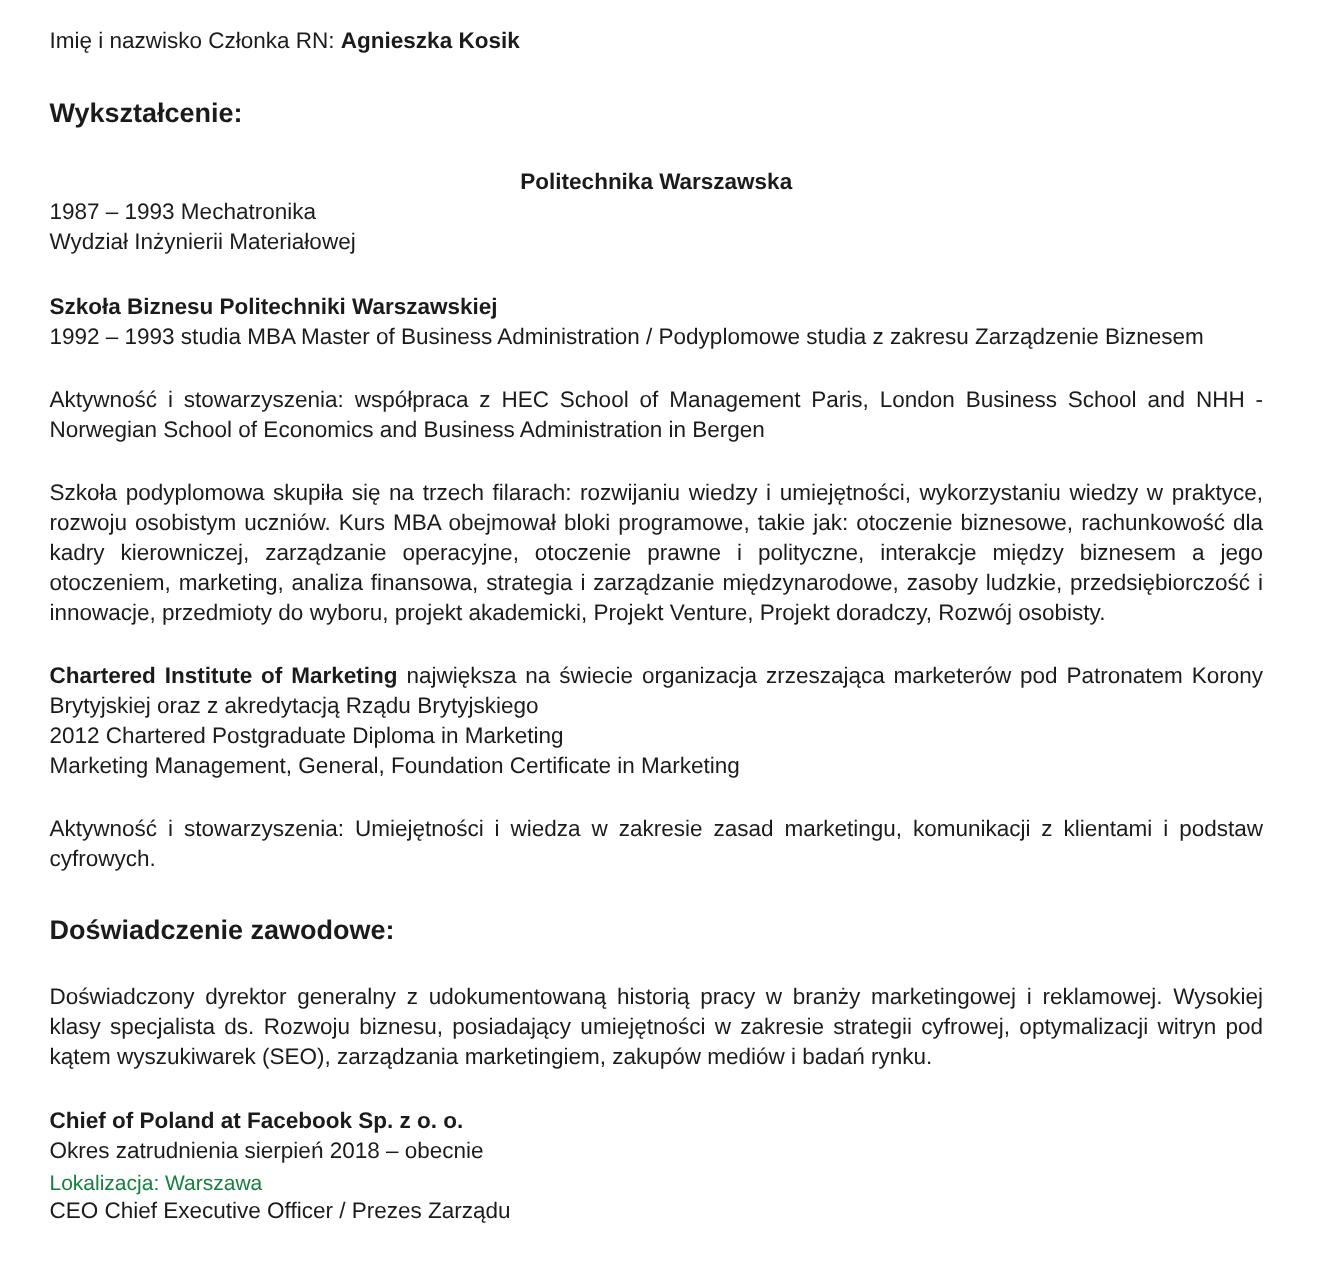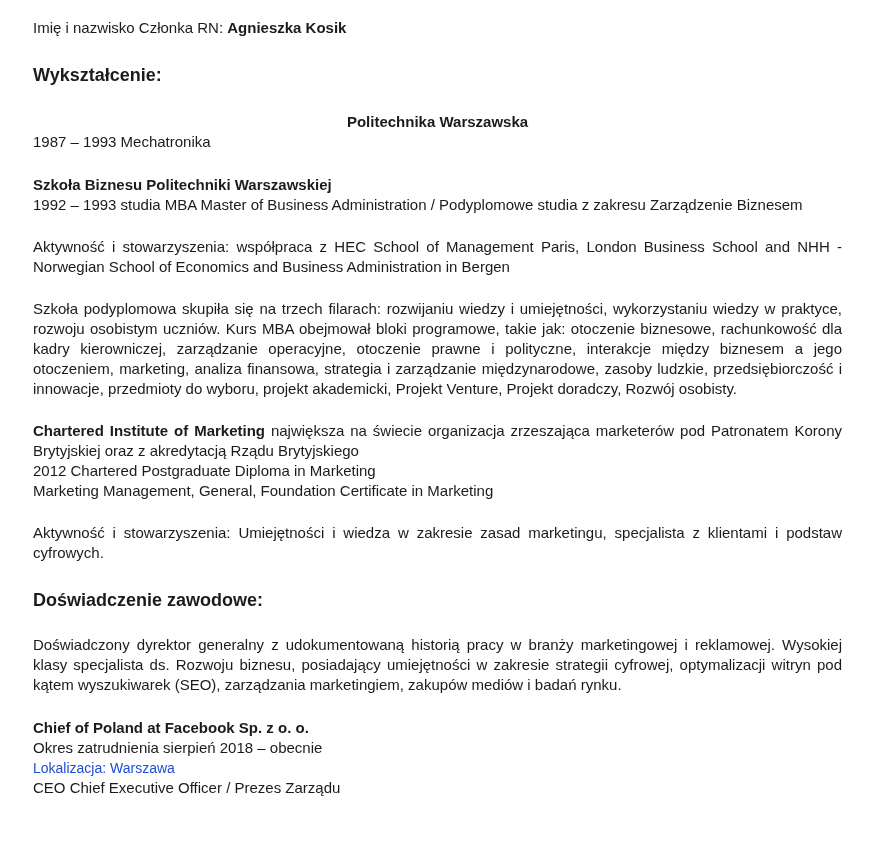--- a/index.html
+++ b/index.html
@@ -31,49 +31,50 @@
   }
   .entry-title {
     margin: 23px 0 0 0;
     font-weight: bold;
   }
   .gap-block { margin-top: 22px; }
   .small-line {
     margin: 0;
     font-size: 14px;
     line-height: 20px;
-    color: #1d4ed8;
+    color: #15803d;
   }
 </style>
 </head>
 <body>
 
 <div class="page">
 
   <p class="line"><span>Imię i nazwisko Członka RN:</span>
     <span class="bold">Agnieszka Kosik</span></p>
 
   <h2 class="section-heading">Wykształcenie:</h2>
 
   <p class="entry-title" style="margin-top:26px;text-align:center;">Politechnika Warszawska</p>
   <p class="line">1987 – 1993 Mechatronika</p>
+  <p class="line">Wydział Inżynierii Materiałowej</p>
 
   <p class="entry-title">Szkoła Biznesu Politechniki Warszawskiej</p>
   <p class="para">1992 – 1993 studia MBA Master of Business Administration / Podyplomowe studia z zakresu Zarządzenie Biznesem</p>
 
   <p class="para gap-block">Aktywność i stowarzyszenia: współpraca z HEC School of Management Paris, London Business School and NHH - Norwegian School of Economics and Business Administration in Bergen</p>
 
   <p class="para gap-block">Szkoła podyplomowa skupiła się na trzech filarach: rozwijaniu wiedzy i umiejętności, wykorzystaniu wiedzy w praktyce, rozwoju osobistym uczniów. Kurs MBA obejmował bloki programowe, takie jak: otoczenie biznesowe, rachunkowość dla kadry kierowniczej, zarządzanie operacyjne, otoczenie prawne i polityczne, interakcje między biznesem a jego otoczeniem, marketing, analiza finansowa, strategia i zarządzanie międzynarodowe, zasoby ludzkie, przedsiębiorczość i innowacje, przedmioty do wyboru, projekt akademicki, Projekt Venture, Projekt doradczy, Rozwój osobisty.</p>
 
   <p class="para gap-block"><span class="bold">Chartered Institute of Marketing</span>
     <span>największa na świecie organizacja zrzeszająca marketerów pod Patronatem Korony Brytyjskiej oraz z akredytacją Rządu Brytyjskiego</span></p>
   <p class="line">2012 Chartered Postgraduate Diploma in Marketing</p>
   <p class="line">Marketing Management, General, Foundation Certificate in Marketing</p>
 
-  <p class="para gap-block">Aktywność i stowarzyszenia: Umiejętności i wiedza w zakresie zasad marketingu, specjalista z klientami i podstaw cyfrowych.</p>
+  <p class="para gap-block">Aktywność i stowarzyszenia: Umiejętności i wiedza w zakresie zasad marketingu, komunikacji z klientami i podstaw cyfrowych.</p>
 
   <h2 class="section-heading">Doświadczenie zawodowe:</h2>
 
   <p class="para" style="margin-top:24px;">Doświadczony dyrektor generalny z udokumentowaną historią pracy w branży marketingowej i reklamowej. Wysokiej klasy specjalista ds. Rozwoju biznesu, posiadający umiejętności w zakresie strategii cyfrowej, optymalizacji witryn pod kątem wyszukiwarek (SEO), zarządzania marketingiem, zakupów mediów i badań rynku.</p>
 
   <p class="entry-title">Chief of Poland at Facebook Sp. z o. o.</p>
   <p class="line">Okres zatrudnienia sierpień 2018 – obecnie</p>
   <p class="small-line">Lokalizacja: Warszawa</p>
 
   <p class="line">CEO Chief Executive Officer / Prezes Zarządu</p>

